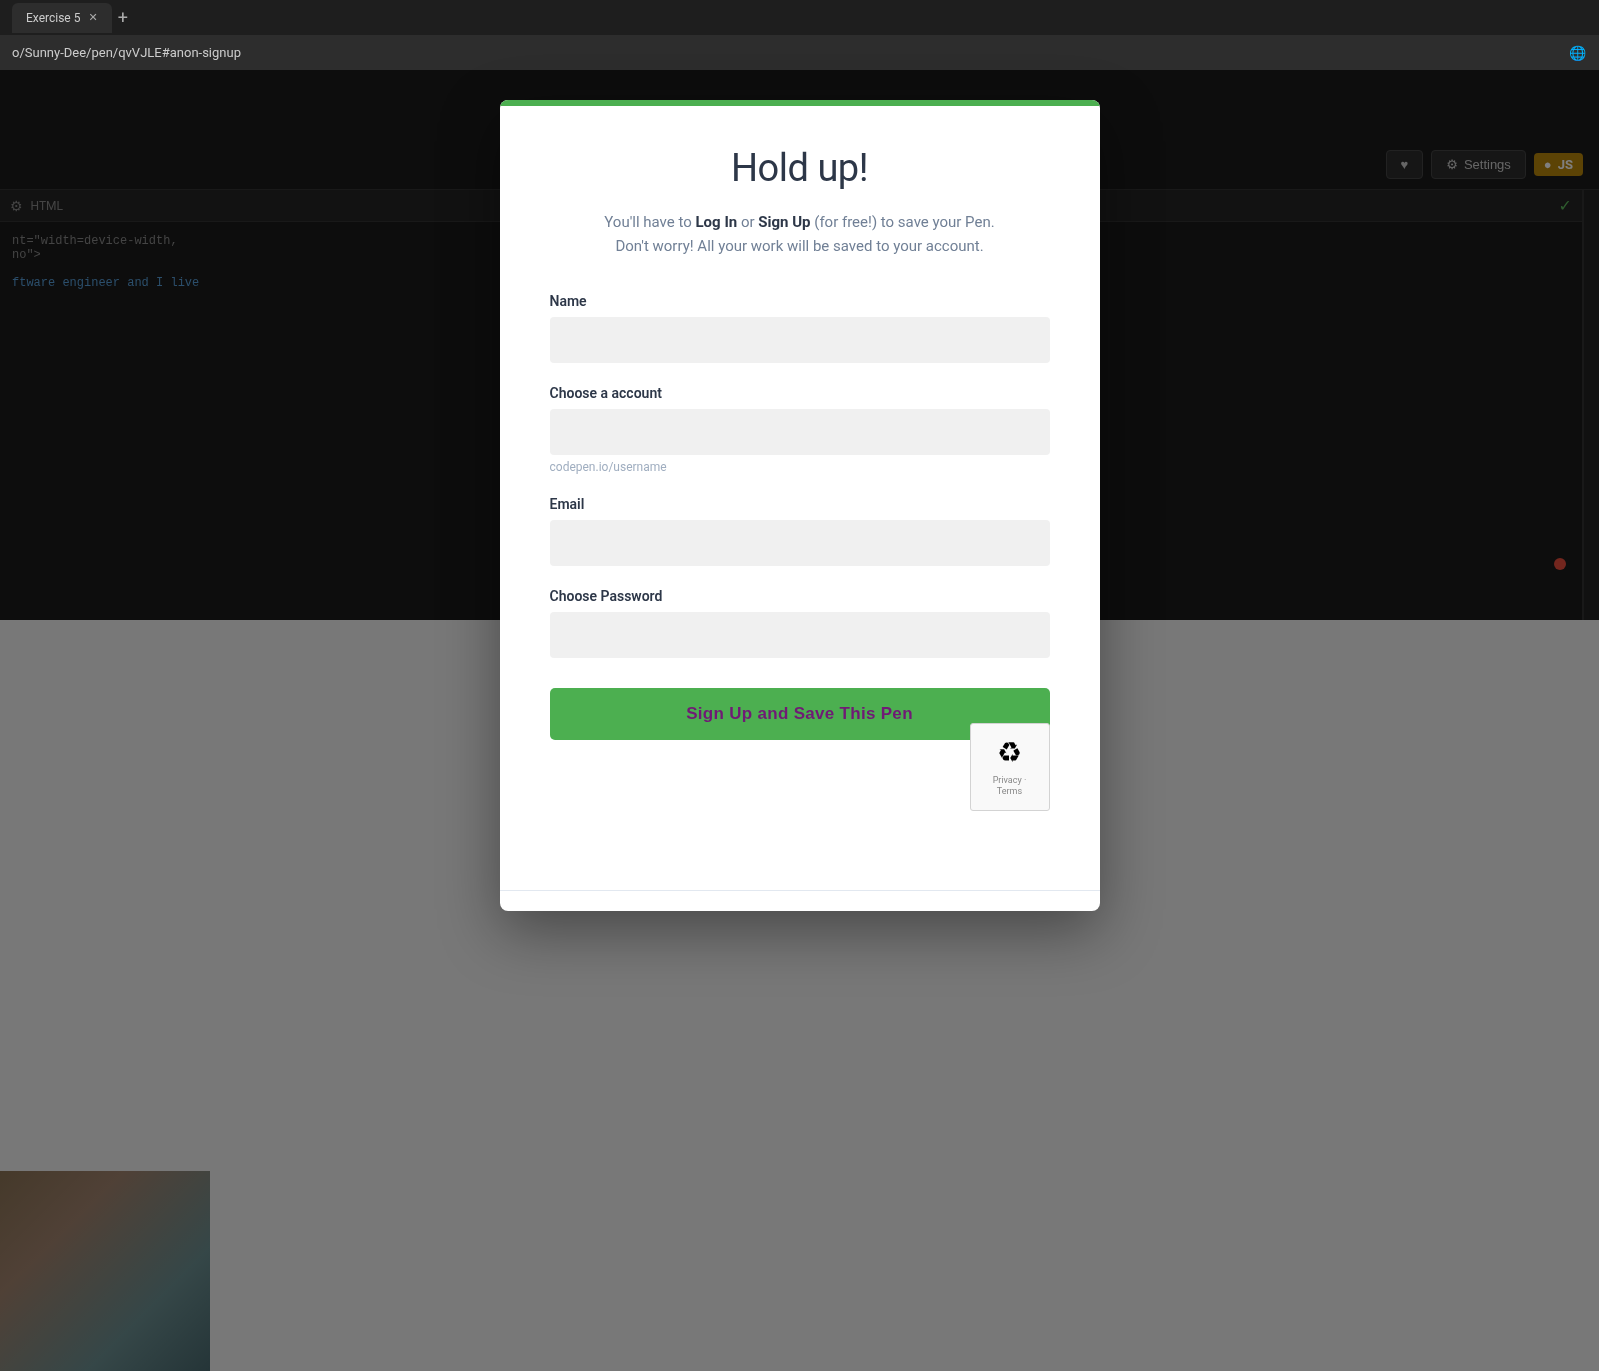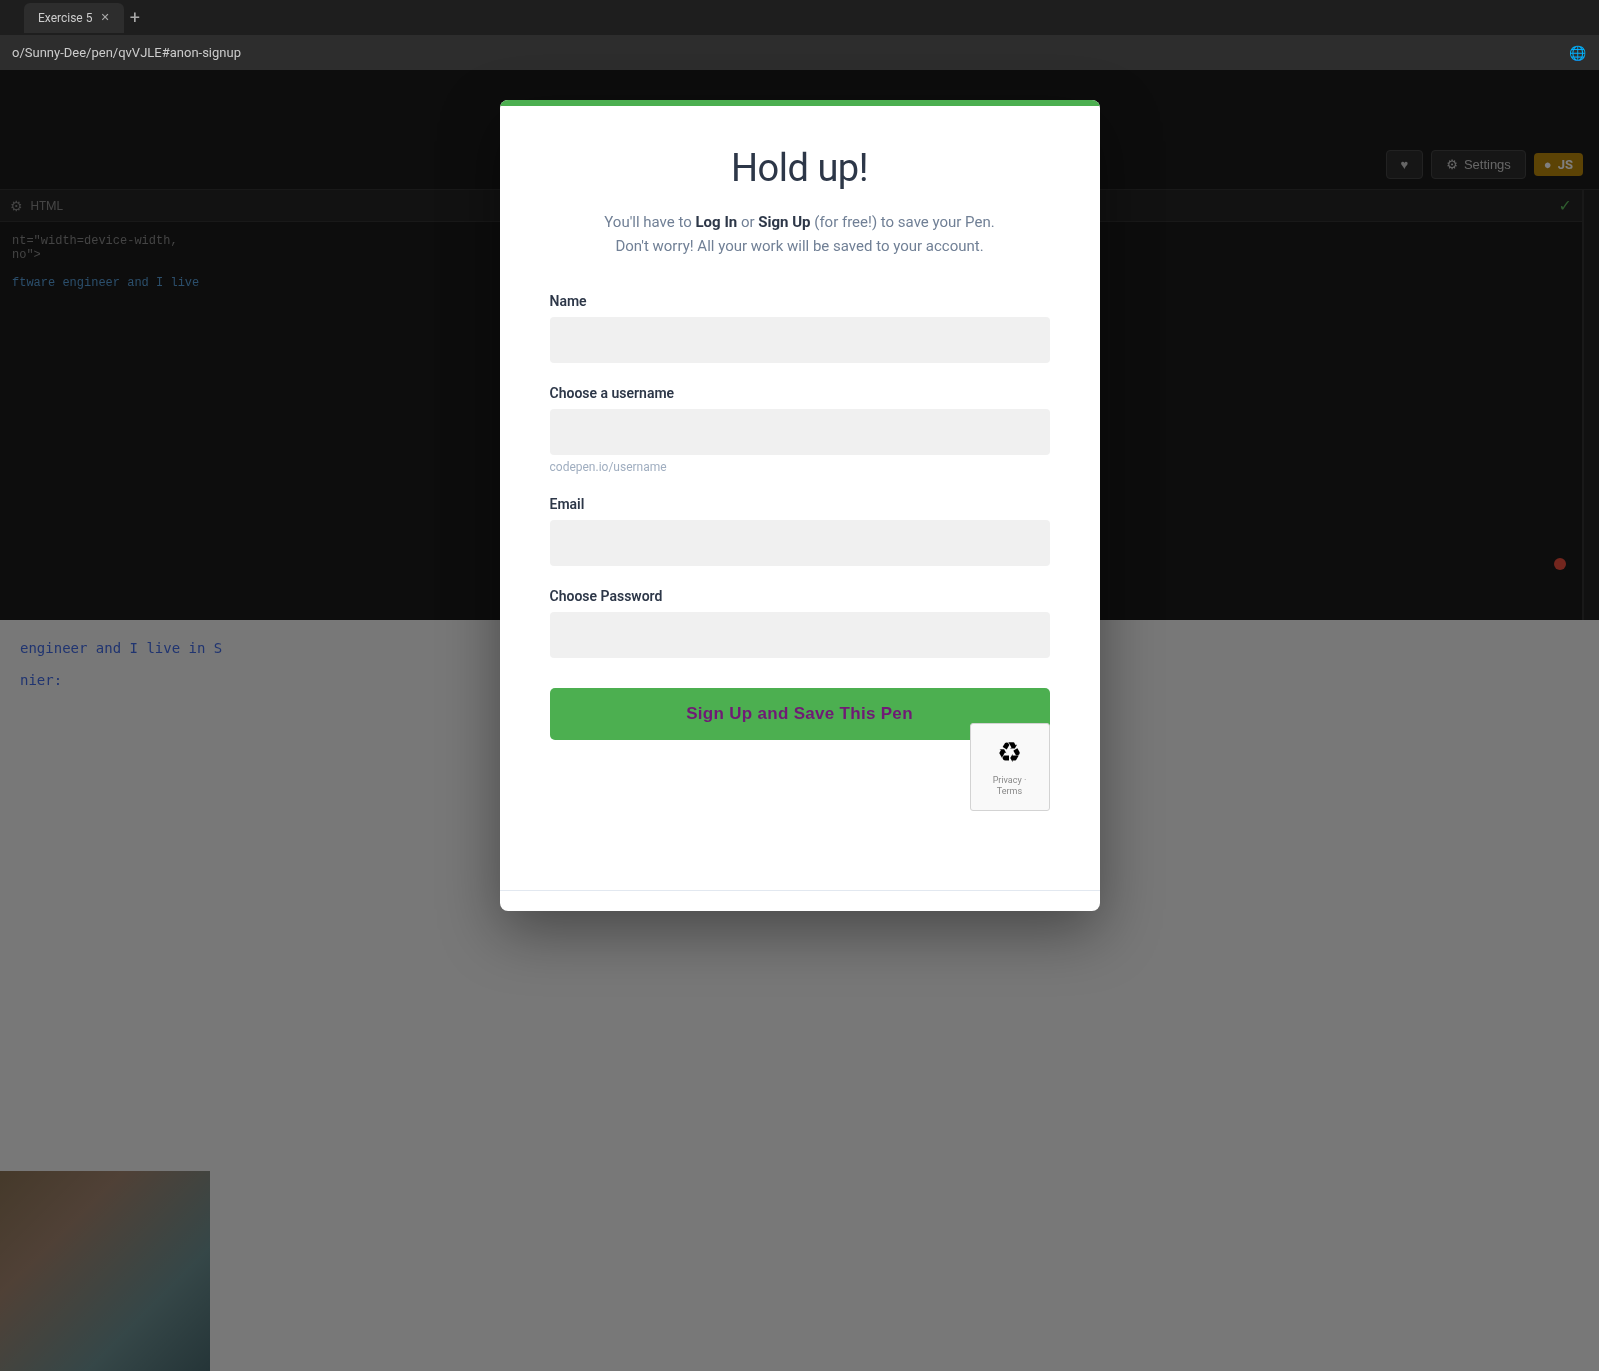--- a/index.html
+++ b/index.html
@@ -23,21 +23,21 @@
       background: #2d2d2d;
       display: flex;
       flex-direction: column;
     }
 
     .tab-bar {
       display: flex;
       align-items: center;
       height: 35px;
       background: #1e1e1e;
-      padding: 0 24px;
+      padding: 0 12px;
     }
 
     .tab {
       display: flex;
       align-items: center;
       background: #2d2d2d;
       border-radius: 6px 6px 0 0;
       padding: 6px 14px;
       font-size: 12px;
       color: #ccc;
@@ -397,25 +397,20 @@
         <div class="code-line-blue">ftware engineer and I live</div>
       </div>
 
       <div style="position:absolute;bottom:50px;right:16px;width:12px;height:12px;border-radius:50%;background:#e74c3c;"></div>
     </div>
 
     <div style="width:16px;background:#222;border-left:1px solid #333;"></div>
   </div>
 
   <div class="preview-area">
-    <div class="preview-text">
-      <div>engineer and I live in S</div>
-      <br>
-      <div>nier:</div>
-    </div>
     <div class="preview-image-placeholder"></div>
   </div>
 
 </div>
 
 <div class="overlay">
   <div class="modal">
     <div class="modal-top-bar"></div>
     <div class="modal-body">
 
@@ -427,21 +422,21 @@
       </p>
 
       
       <div class="form-group">
         <label class="form-label">Name</label>
         <input class="form-input" type="text" placeholder="" style="">
       </div>
 
       
       <div class="form-group">
-        <label class="form-label">Choose a username</label>
+        <label class="form-label">Choose a account</label>
         <input class="form-input" type="text" placeholder="" style="">
         <div class="form-hint">codepen.io/username</div>
       </div>
 
       
       <div class="form-group">
         <label class="form-label">Email</label>
         <input class="form-input" type="email" placeholder="" style="">
       </div>
 

